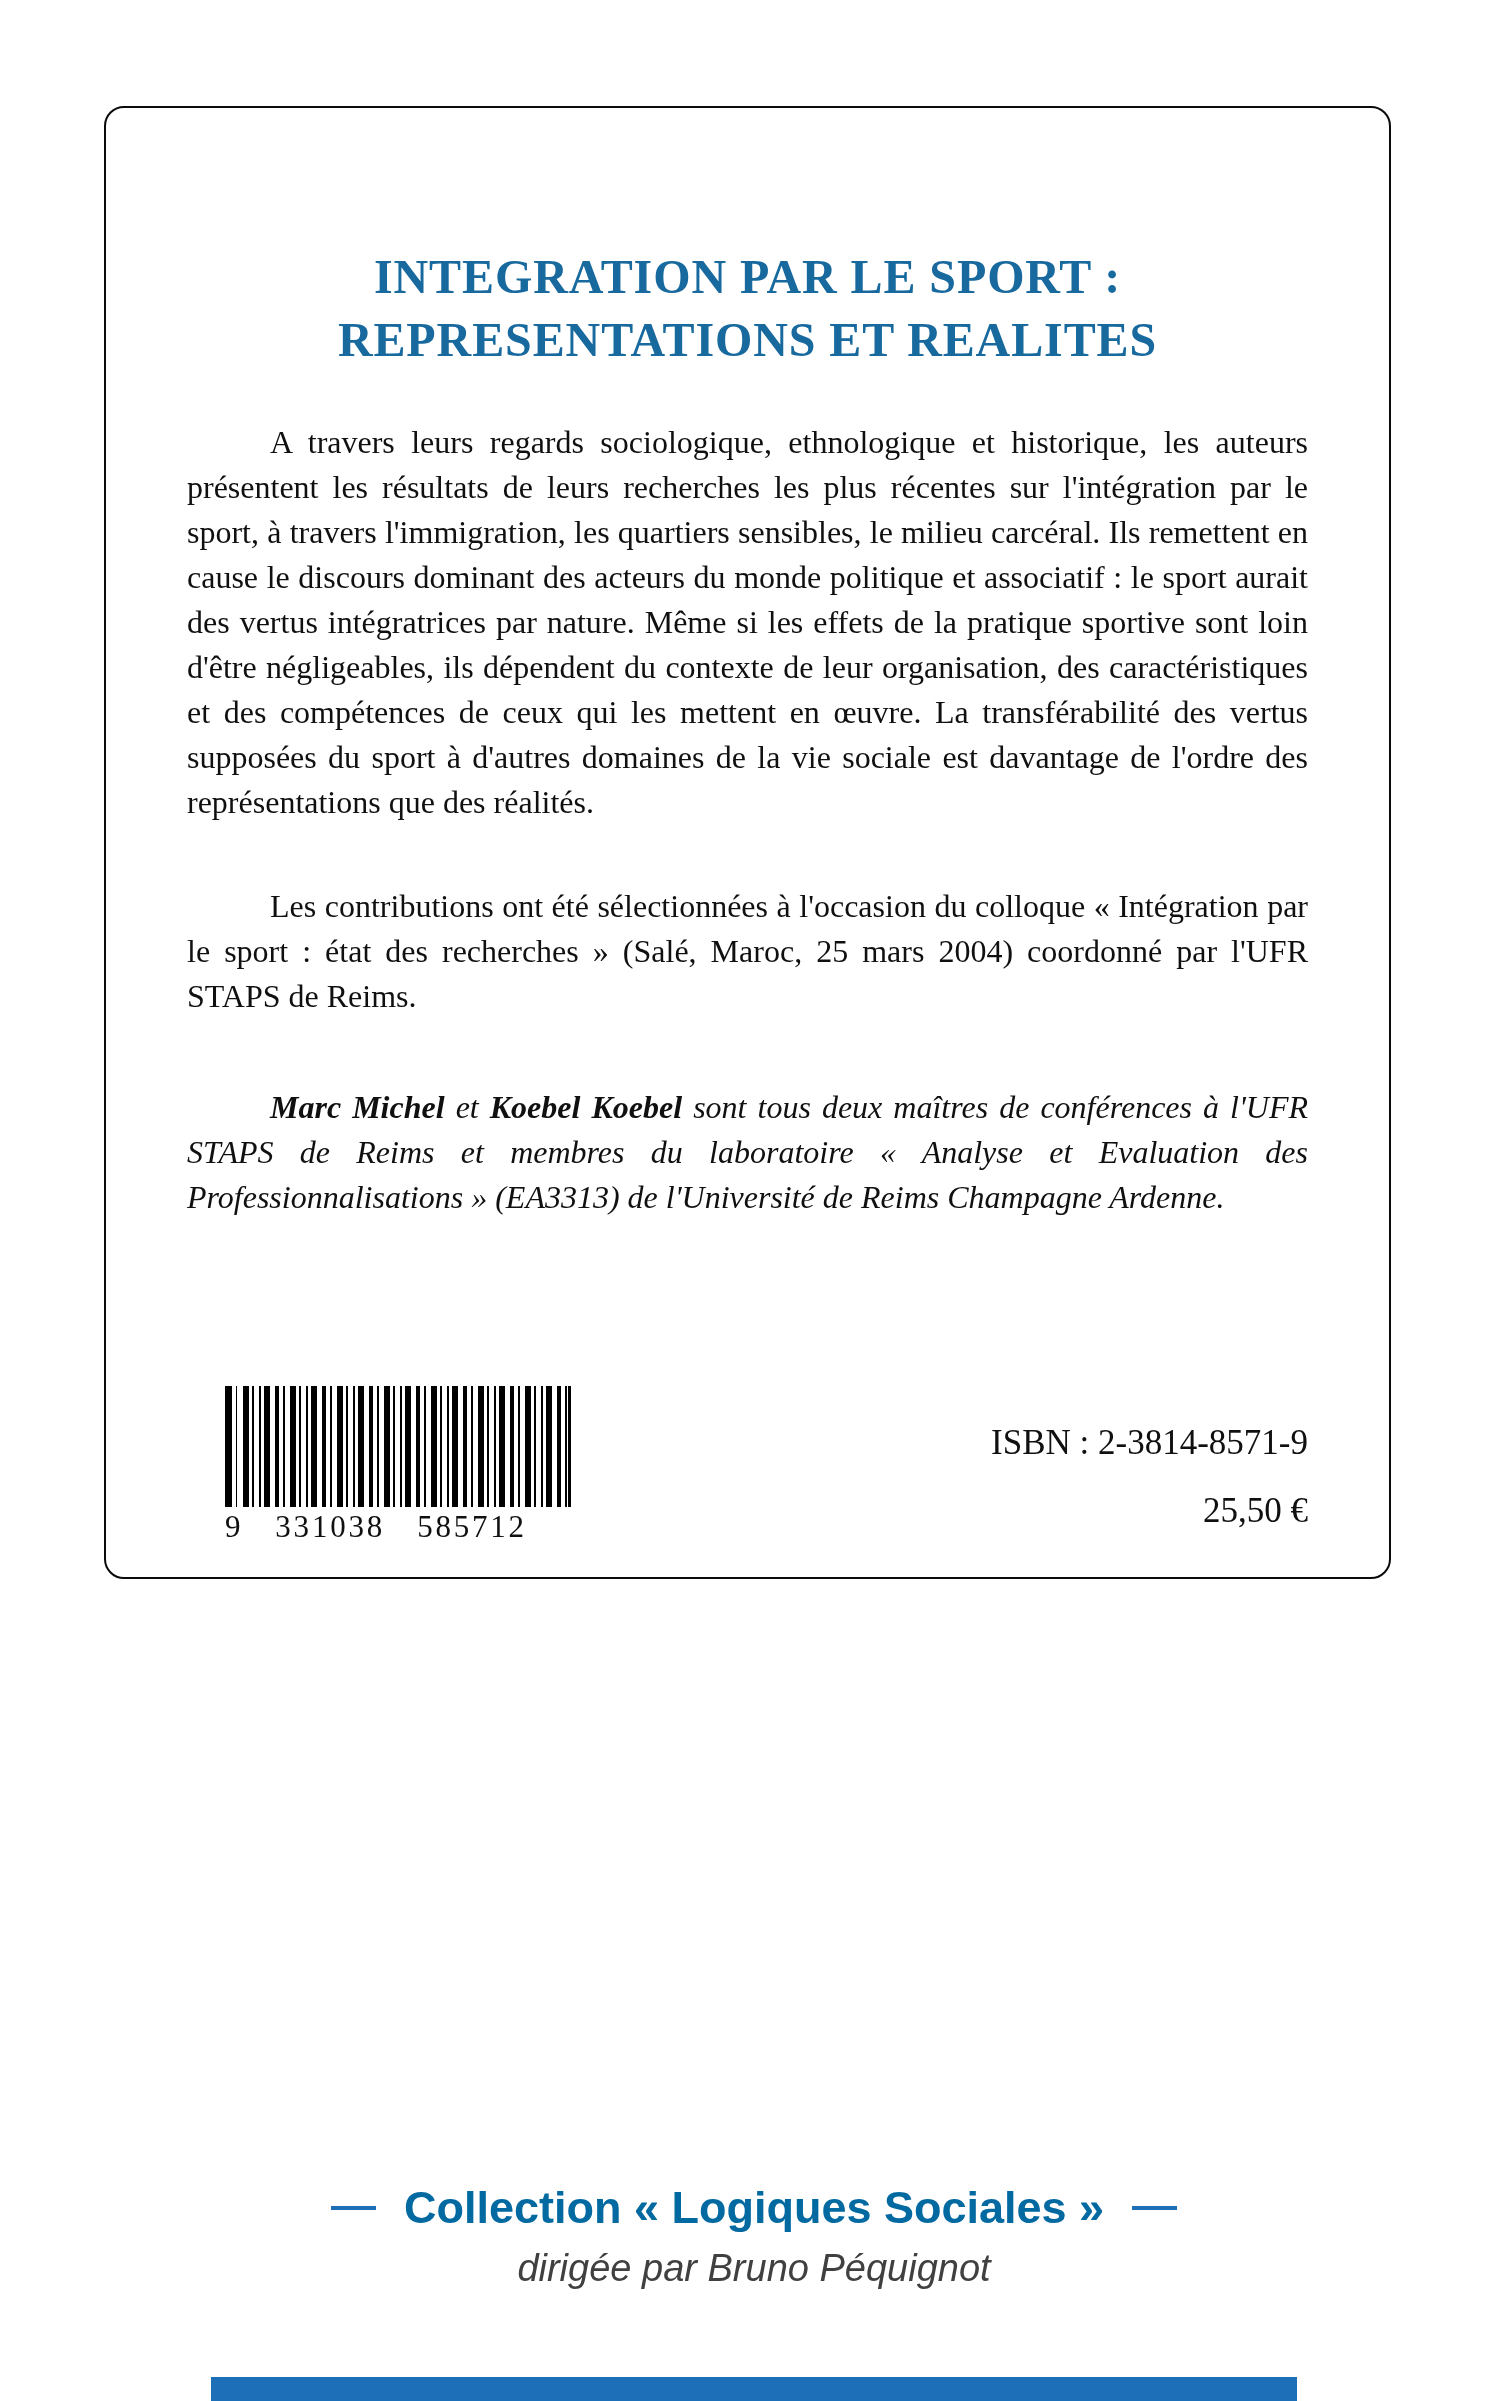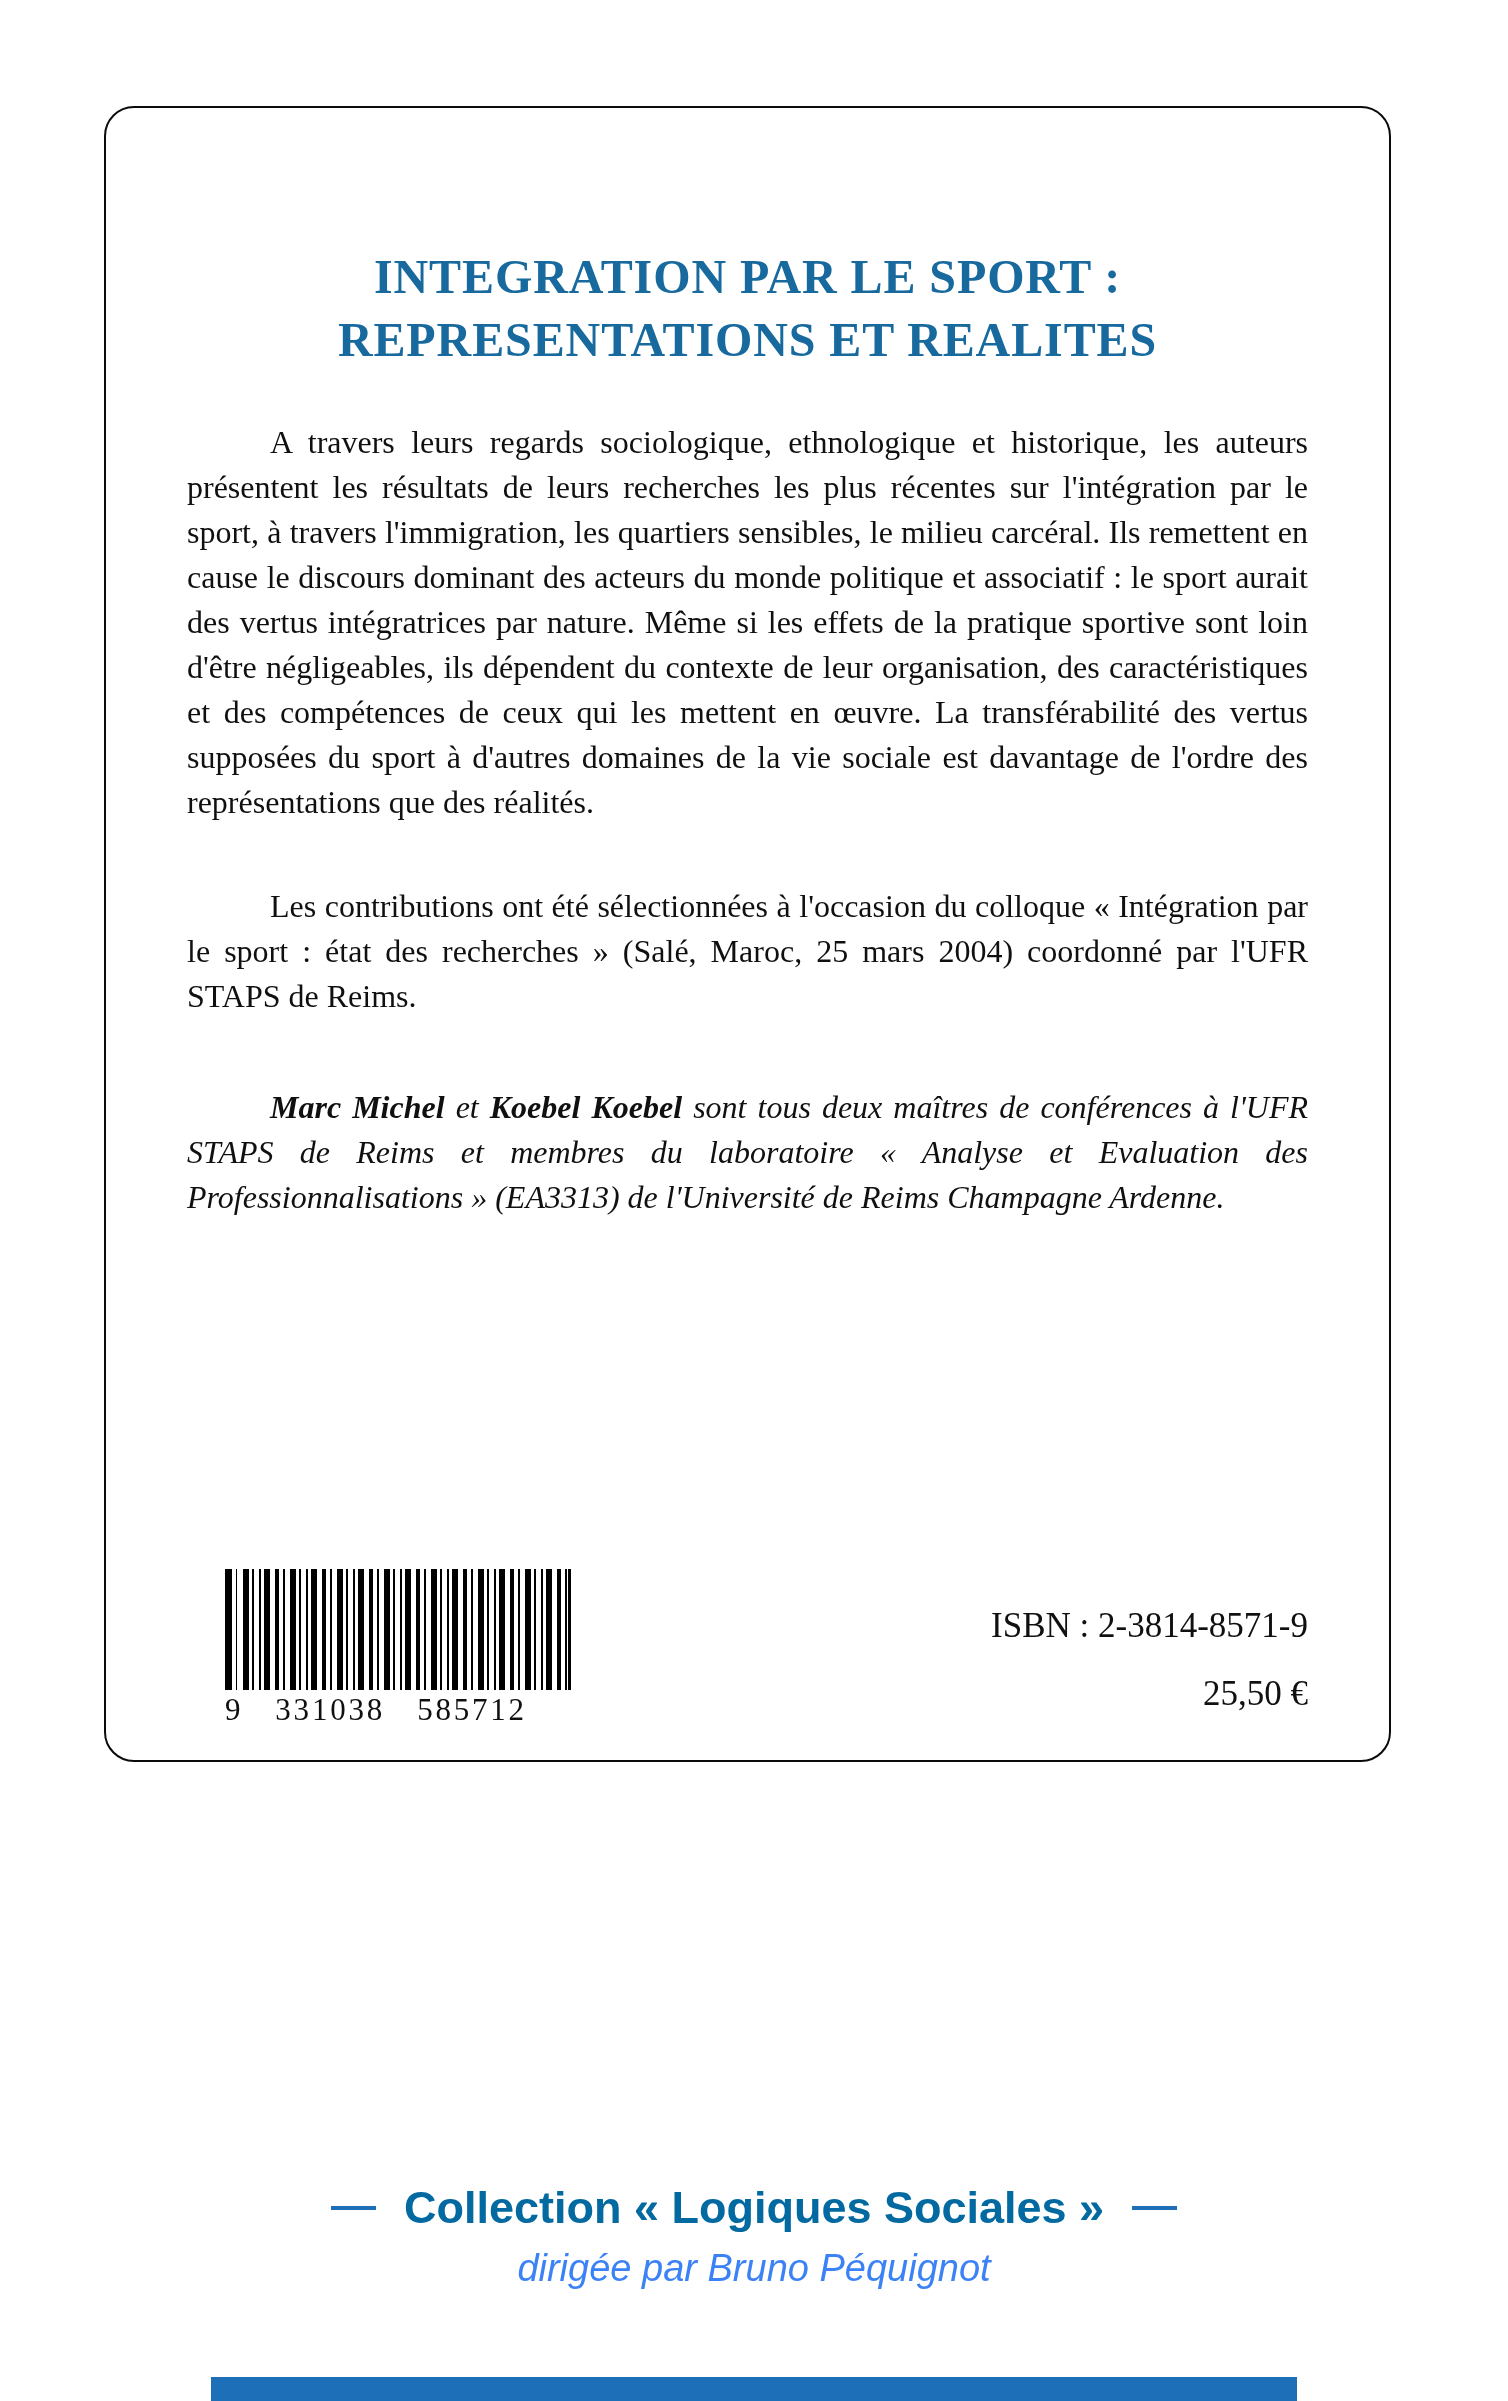--- a/index.html
+++ b/index.html
@@ -14,24 +14,24 @@
     background: #ffffff;
     font-family: "Liberation Serif", "DejaVu Serif", serif;
     color: #101010;
     overflow: hidden;
   }
   .frame {
     position: absolute;
     left: 104px;
     top: 106px;
     width: 1287px;
-    height: 1656px;
+    height: 1473px;
     box-sizing: border-box;
     border: 2.8px solid #0b0b0b;
-    border-radius: 30px;
+    border-radius: 20px;
   }
   .content {
     padding: 137px 81px 0 81px;
   }
   .book-title {
     margin: 0;
     color: #17699e;
     text-align: center;
     font-weight: bold;
     font-size: 48px;
@@ -107,21 +107,21 @@
   .collection-title {
     font-size: 45px;
     font-weight: bold;
   }
   .directed {
     position: absolute;
     top: 2247px;
     left: 0;
     width: 100%;
     text-align: center;
-    color: #3b82f6;
+    color: #404040;
     font-family: "Liberation Sans", "DejaVu Sans", sans-serif;
     font-size: 38px;
     font-style: italic;
   }
   .bottom-bar {
     position: absolute;
     bottom: 0;
     left: 50%;
     transform: translateX(-50%);
     width: 1086px;

